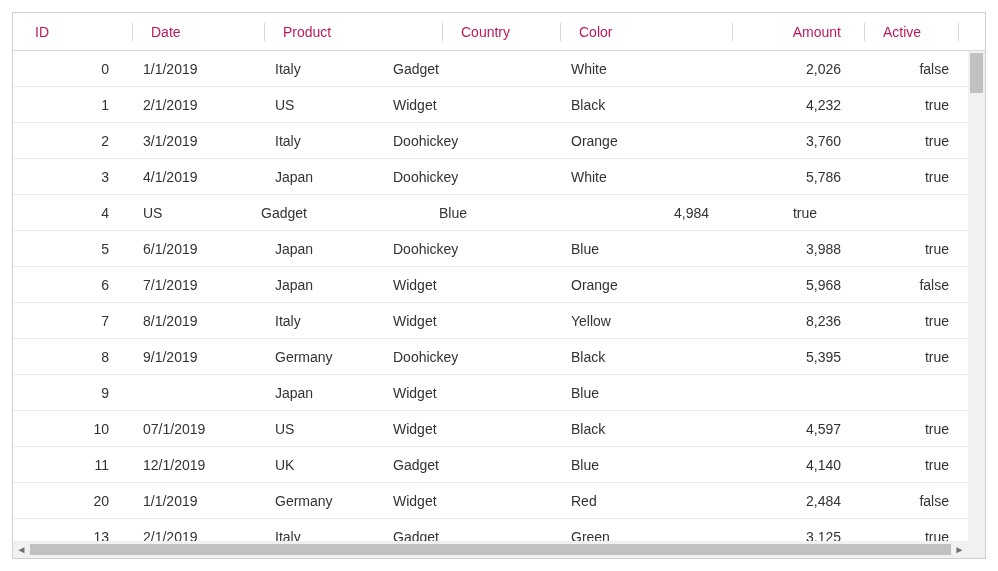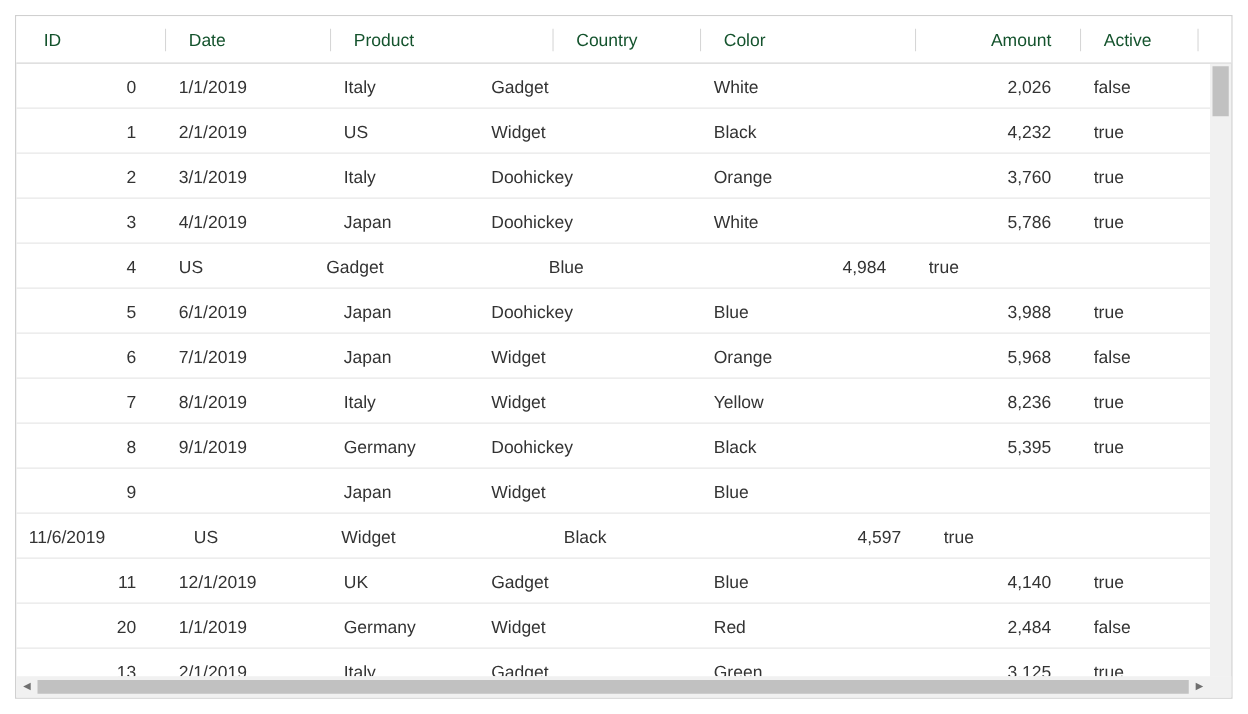--- a/index.html
+++ b/index.html
@@ -26,21 +26,21 @@
     display: flex;
     background: #fff;
     border-bottom: 1px solid #d6d6d6;
     height: 38px;
     align-items: center;
     flex-shrink: 0;
   }
   .header-cell {
     padding: 9px 10px;
     position: relative;
-    color: #14532d;
+    color: #be185d;
     font-weight: 400;
     white-space: nowrap;
     overflow: hidden;
   }
   .header-cell::after {
     content: "";
     position: absolute;
     right: 0;
     top: 8px;
     bottom: 8px;
@@ -66,21 +66,21 @@
     padding: 8px 10px;
     white-space: nowrap;
     overflow: hidden;
   }
   .col-id     { width: 120px; text-align: right; padding-right: 24px; }
   .col-date   { width: 132px; }
   .col-country{ width: 118px; }
   .col-product{ width: 178px; }
   .col-color  { width: 172px; }
   .col-amount { width: 132px; text-align: right; padding-right: 24px; }
-  .col-active { width: 94px; text-align: left; }
+  .col-active { width: 94px; text-align: right; }
 
   .header-cell.col-id,
   .header-cell.col-date,
   .header-cell.col-country,
   .header-cell.col-product,
   .header-cell.col-color,
   .header-cell.col-active { text-align: left; padding-left: 18px; padding-right: 10px; }
   .header-cell.col-amount { text-align: right; padding-right: 24px; }
   .header-cell.col-id { padding-left: 22px; }
 
@@ -235,21 +235,22 @@
         <div class="data-row">
           <div class="data-cell col-id">9</div>
           <div class="data-cell col-date"></div>
           <div class="data-cell col-country">Japan</div>
           <div class="data-cell col-product">Widget</div>
           <div class="data-cell col-color">Blue</div>
           <div class="data-cell col-amount"></div>
           <div class="data-cell col-active"></div>
         </div>
         <div class="data-row">
-          <div class="data-cell col-date">11/6/2019</div>
+          <div class="data-cell col-id">10</div>
+          <div class="data-cell col-date">07/1/2019</div>
           <div class="data-cell col-country">US</div>
           <div class="data-cell col-product">Widget</div>
           <div class="data-cell col-color">Black</div>
           <div class="data-cell col-amount">4,597</div>
           <div class="data-cell col-active">true</div>
         </div>
         <div class="data-row">
           <div class="data-cell col-id">11</div>
           <div class="data-cell col-date">12/1/2019</div>
           <div class="data-cell col-country">UK</div>

